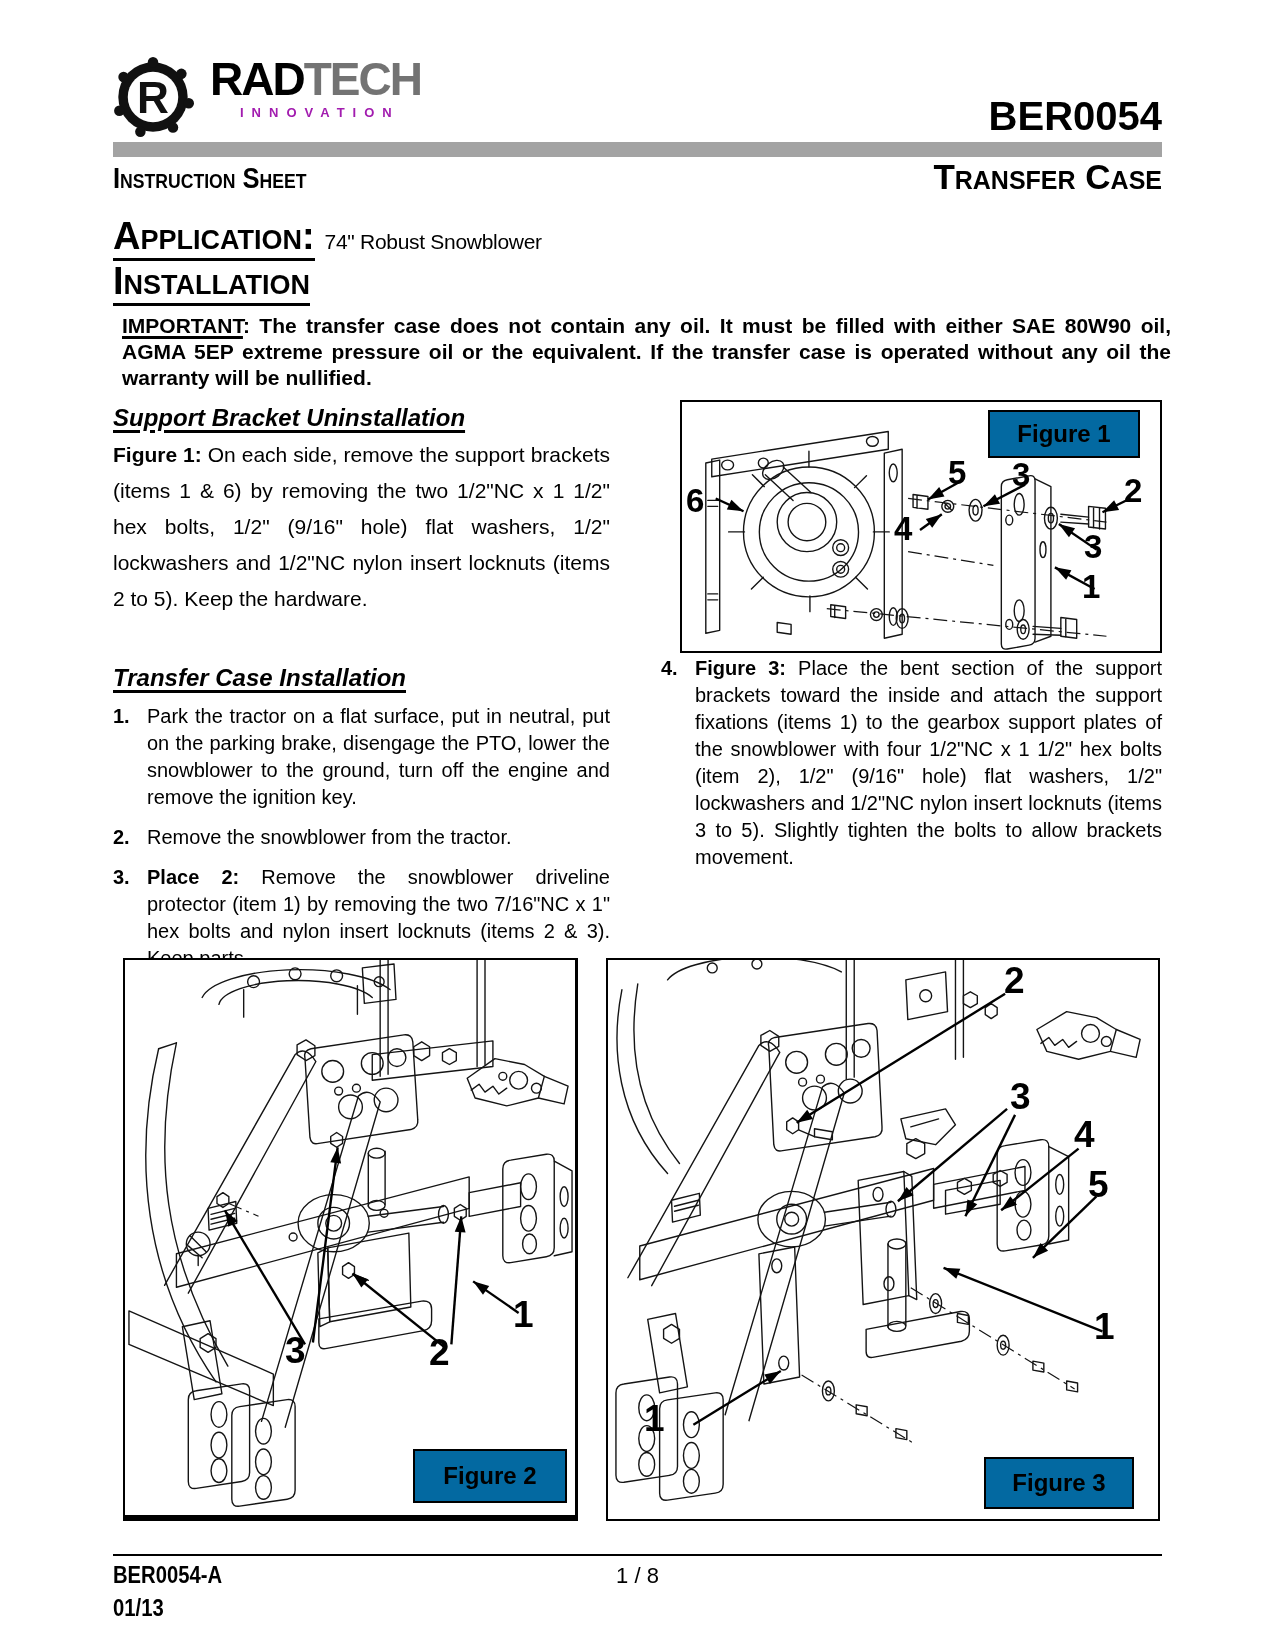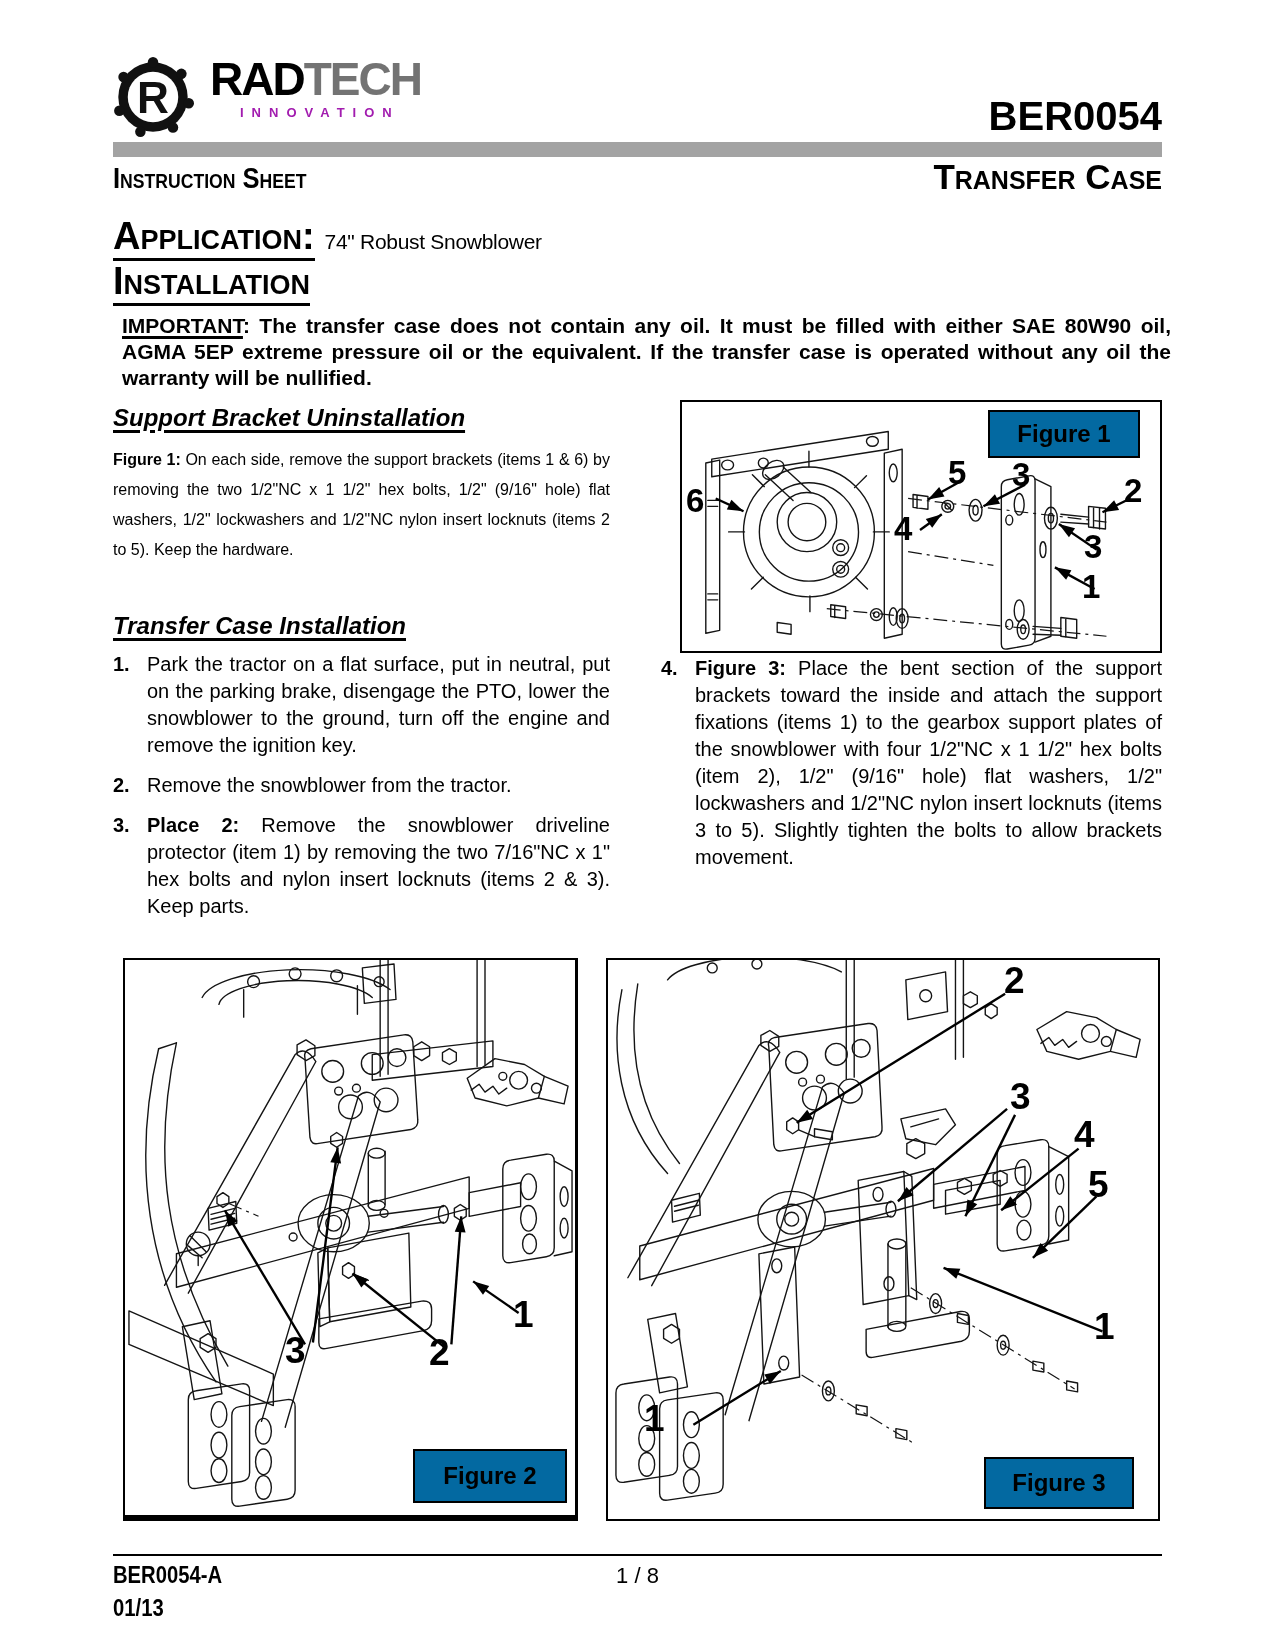--- a/index.html
+++ b/index.html
@@ -26,21 +26,21 @@
   .install-h{left:113px;top:262px;}
 
   .important{left:113px;top:313px;width:1049px;font-size:21px;line-height:26px;
              font-weight:bold;text-align:justify;margin-left:9px;}
   .important u{text-decoration-thickness:2.5px;text-underline-offset:3px;}
 
   
   .leftcol{left:113px;top:404px;width:497px;}
   .subhead{font-size:24px;font-weight:bold;font-style:italic;text-decoration:underline;
            text-decoration-thickness:2.5px;text-underline-offset:4px;}
-  .para{margin-top:13px;font-size:16px;line-height:30px;text-align:justify;}
+  .para{margin-top:5px;font-size:21px;line-height:36px;text-align:justify;}
   .subhead2{margin-top:47px;}
   .list{margin-top:11px;}
   .li{display:flex;margin-bottom:13px;font-size:20px;line-height:27px;}
   .li .num{width:34px;flex:none;font-weight:bold;}
   .li .bd{flex:1;text-align:justify;}
   .item4{left:661px;top:655px;width:501px;}
 
   
   .figbox{position:absolute;border:2px solid #000;background:#fff;box-sizing:border-box;}
   #fig1{left:680px;top:400px;width:482px;height:253px;}

